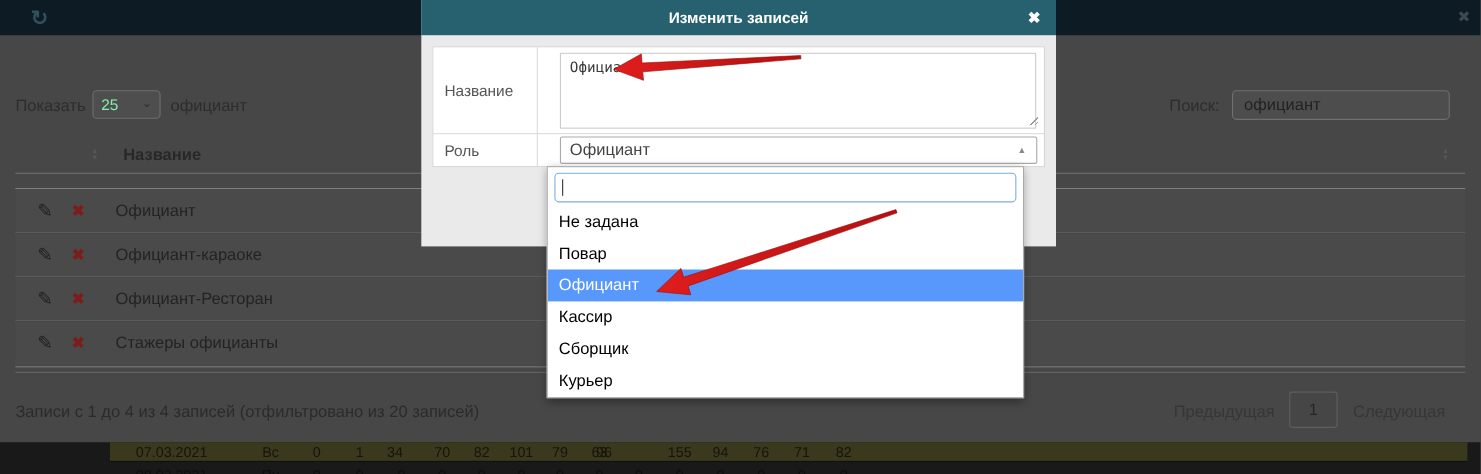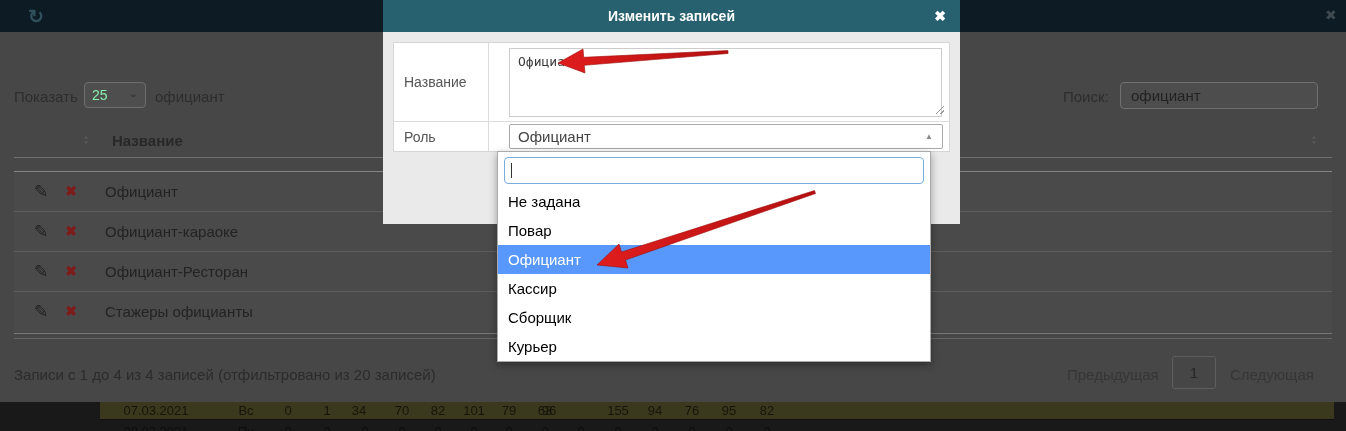--- a/index.html
+++ b/index.html
@@ -151,21 +151,21 @@
     <span class="cell r1txt" style="left:359px">34</span>
     <span class="cell r1txt" style="left:402px">70</span>
     <span class="cell r1txt" style="left:438px">82</span>
     <span class="cell r1txt" style="left:474px">101</span>
     <span class="cell r1txt" style="left:509px">79</span>
     <span class="cell r1txt" style="left:545px">63</span>
     <span class="cell r1txt" style="left:549px">96</span>
     <span class="cell r1txt" style="left:618px">155</span>
     <span class="cell r1txt" style="left:655px">94</span>
     <span class="cell r1txt" style="left:692px">76</span>
-    <span class="cell r1txt" style="left:729px">95</span>
+    <span class="cell r1txt" style="left:729px">71</span>
     <span class="cell r1txt" style="left:767px">82</span>
   </div>
   <div class="brow" style="top:21px">
     <span class="cell r2txt" style="left:156px">08.03.2021</span>
     <span class="cell r2txt" style="left:246px">Пн</span>
     <span class="cell r2txt" style="left:288px">0</span>
     <span class="cell r2txt" style="left:327px">0</span>
     <span class="cell r2txt" style="left:365px">0</span>
     <span class="cell r2txt" style="left:402px">0</span>
     <span class="cell r2txt" style="left:438px">0</span>

